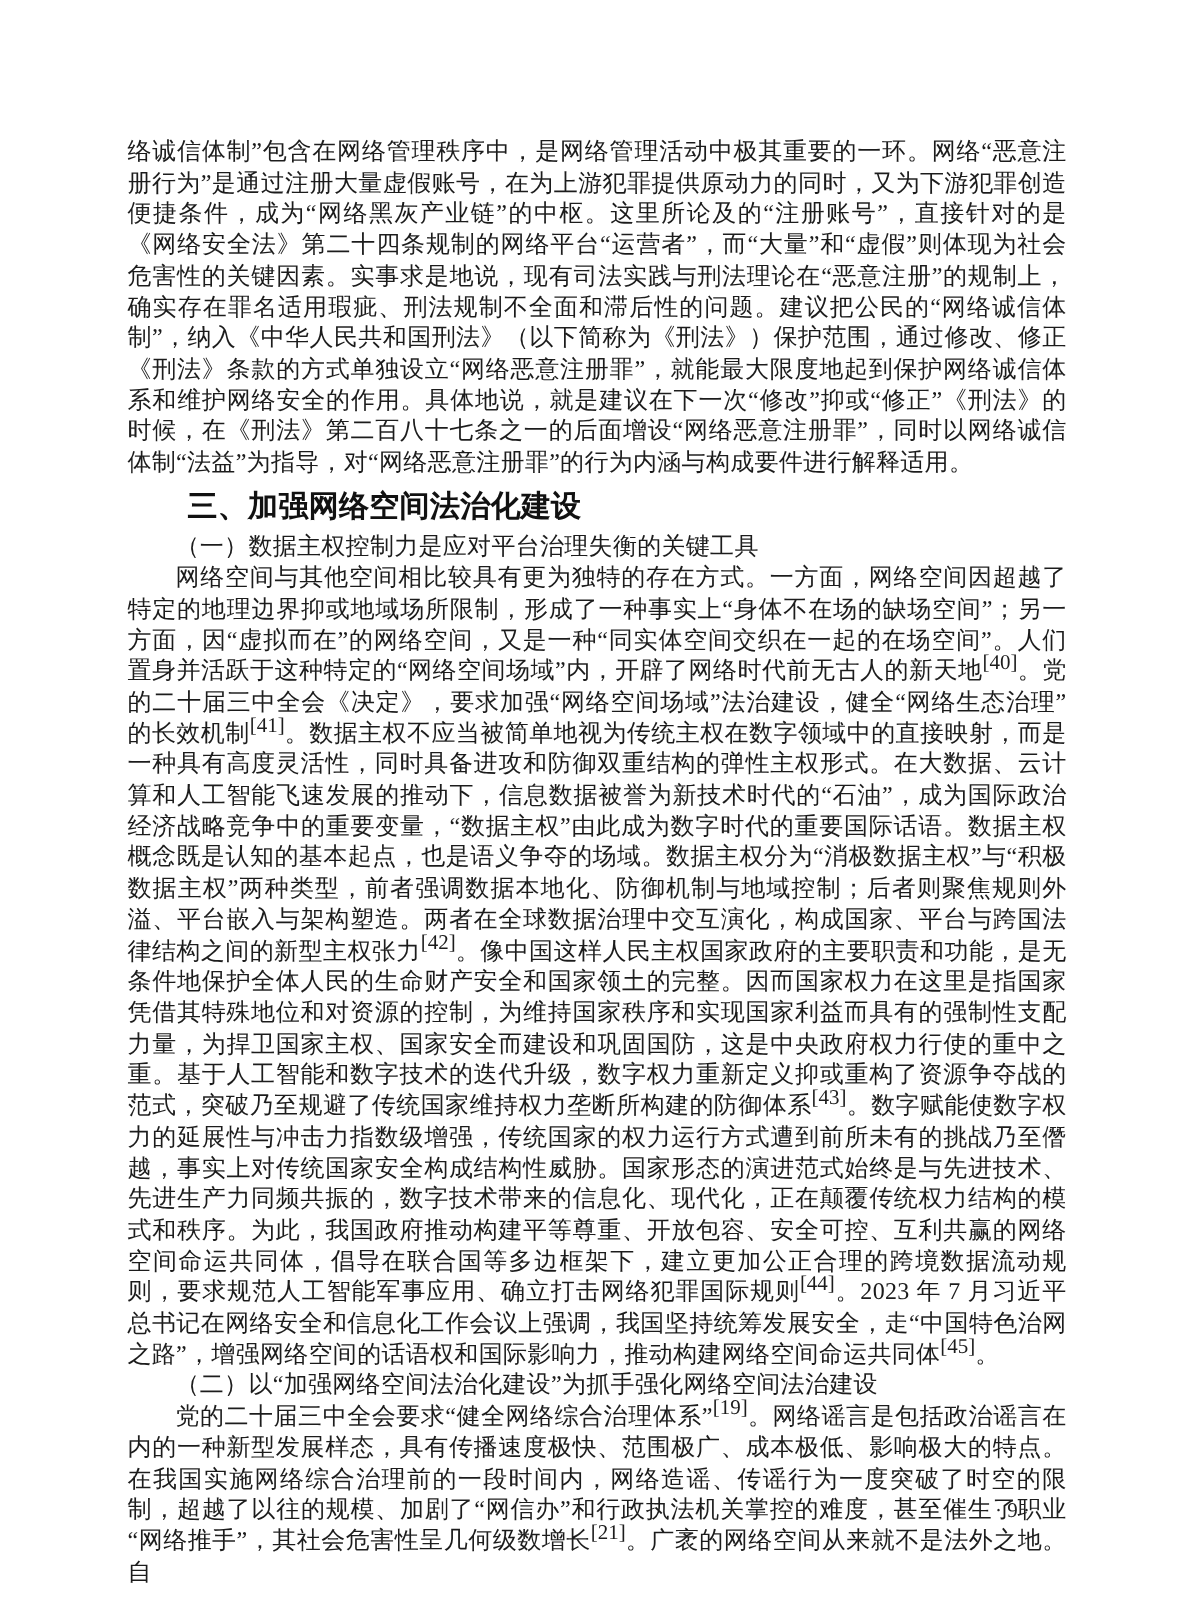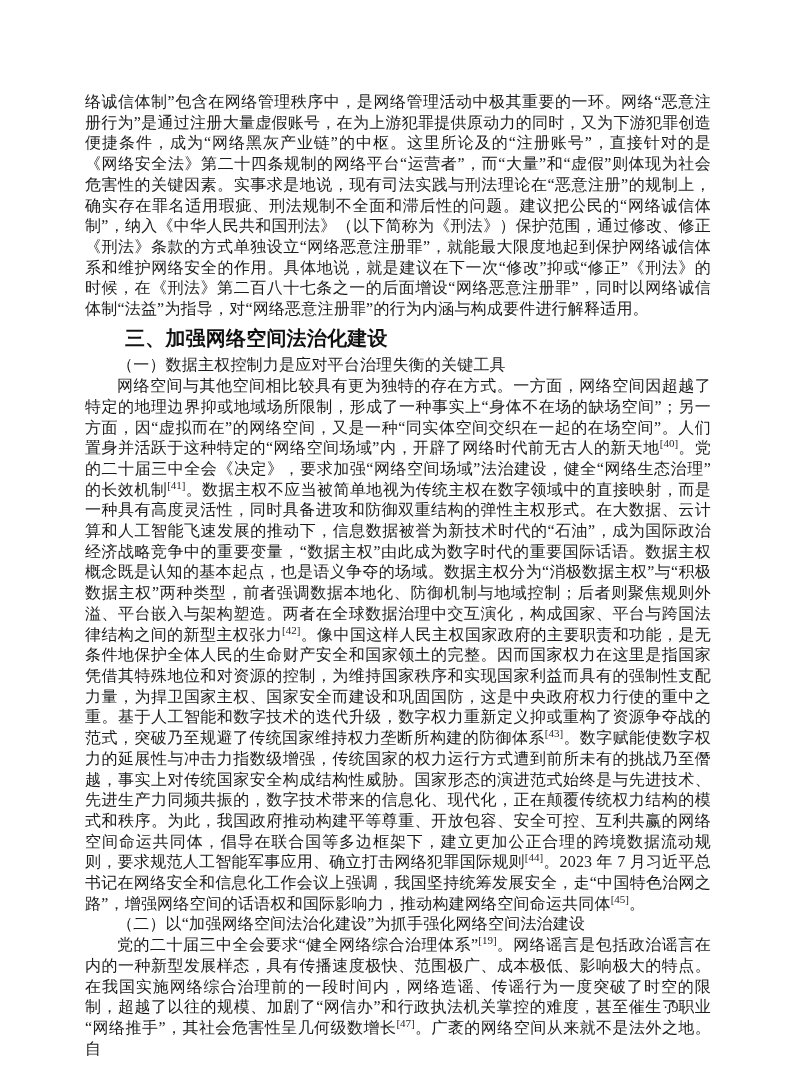--- a/index.html
+++ b/index.html
@@ -39,21 +39,21 @@
     font-size: 20px;
     font-weight: bold;
     font-family: "Liberation Sans", "DejaVu Sans", sans-serif;
     color: #111111;
   }
   .subheading {
     margin: 0;
     text-indent: 2em;
   }
   sup.fnref {
-    font-size: 11px;
+    font-size: 14px;
     line-height: 0;
     vertical-align: super;
     letter-spacing: 0;
   }
   .page-number {
     position: absolute;
     left: 630px;
     top: 1000px;
     width: 90px;
     text-align: center;
@@ -71,18 +71,18 @@
     <p class="para no-indent">络诚信体制”包含在网络管理秩序中，是网络管理活动中极其重要的一环。网络“恶意注册行为”是通过注册大量虚假账号，在为上游犯罪提供原动力的同时，又为下游犯罪创造便捷条件，成为“网络黑灰产业链”的中枢。这里所论及的“注册账号”，直接针对的是《网络安全法》第二十四条规制的网络平台“运营者”，而“大量”和“虚假”则体现为社会危害性的关键因素。实事求是地说，现有司法实践与刑法理论在“恶意注册”的规制上，确实存在罪名适用瑕疵、刑法规制不全面和滞后性的问题。建议把公民的“网络诚信体制”，纳入《中华人民共和国刑法》（以下简称为《刑法》）保护范围，通过修改、修正《刑法》条款的方式单独设立“网络恶意注册罪”，就能最大限度地起到保护网络诚信体系和维护网络安全的作用。具体地说，就是建议在下一次“修改”抑或“修正”《刑法》的时候，在《刑法》第二百八十七条之一的后面增设“网络恶意注册罪”，同时以网络诚信体制“法益”为指导，对“网络恶意注册罪”的行为内涵与构成要件进行解释适用。</p>
 
     <h3 class="section-heading">三、加强网络空间法治化建设</h3>
 
     <p class="subheading">（一）数据主权控制力是应对平台治理失衡的关键工具</p>
 
     <p class="para">网络空间与其他空间相比较具有更为独特的存在方式。一方面，网络空间因超越了特定的地理边界抑或地域场所限制，形成了一种事实上“身体不在场的缺场空间”；另一方面，因“虚拟而在”的网络空间，又是一种“同实体空间交织在一起的在场空间”。人们置身并活跃于这种特定的“网络空间场域”内，开辟了网络时代前无古人的新天地<sup class="fnref">[40]</sup>。党的二十届三中全会《决定》，要求加强“网络空间场域”法治建设，健全“网络生态治理”的长效机制<sup class="fnref">[41]</sup>。数据主权不应当被简单地视为传统主权在数字领域中的直接映射，而是一种具有高度灵活性，同时具备进攻和防御双重结构的弹性主权形式。在大数据、云计算和人工智能飞速发展的推动下，信息数据被誉为新技术时代的“石油”，成为国际政治经济战略竞争中的重要变量，“数据主权”由此成为数字时代的重要国际话语。数据主权概念既是认知的基本起点，也是语义争夺的场域。数据主权分为“消极数据主权”与“积极数据主权”两种类型，前者强调数据本地化、防御机制与地域控制；后者则聚焦规则外溢、平台嵌入与架构塑造。两者在全球数据治理中交互演化，构成国家、平台与跨国法律结构之间的新型主权张力<sup class="fnref">[42]</sup>。像中国这样人民主权国家政府的主要职责和功能，是无条件地保护全体人民的生命财产安全和国家领土的完整。因而国家权力在这里是指国家凭借其特殊地位和对资源的控制，为维持国家秩序和实现国家利益而具有的强制性支配力量，为捍卫国家主权、国家安全而建设和巩固国防，这是中央政府权力行使的重中之重。基于人工智能和数字技术的迭代升级，数字权力重新定义抑或重构了资源争夺战的范式，突破乃至规避了传统国家维持权力垄断所构建的防御体系<sup class="fnref">[43]</sup>。数字赋能使数字权力的延展性与冲击力指数级增强，传统国家的权力运行方式遭到前所未有的挑战乃至僭越，事实上对传统国家安全构成结构性威胁。国家形态的演进范式始终是与先进技术、先进生产力同频共振的，数字技术带来的信息化、现代化，正在颠覆传统权力结构的模式和秩序。为此，我国政府推动构建平等尊重、开放包容、安全可控、互利共赢的网络空间命运共同体，倡导在联合国等多边框架下，建立更加公正合理的跨境数据流动规则，要求规范人工智能军事应用、确立打击网络犯罪国际规则<sup class="fnref">[44]</sup>。2023 年 7 月习近平总书记在网络安全和信息化工作会议上强调，我国坚持统筹发展安全，走“中国特色治网之路”，增强网络空间的话语权和国际影响力，推动构建网络空间命运共同体<sup class="fnref">[45]</sup>。</p>
 
     <p class="subheading">（二）以“加强网络空间法治化建设”为抓手强化网络空间法治建设</p>
 
-    <p class="para">党的二十届三中全会要求“健全网络综合治理体系”<sup class="fnref">[19]</sup>。网络谣言是包括政治谣言在内的一种新型发展样态，具有传播速度极快、范围极广、成本极低、影响极大的特点。在我国实施网络综合治理前的一段时间内，网络造谣、传谣行为一度突破了时空的限制，超越了以往的规模、加剧了“网信办”和行政执法机关掌控的难度，甚至催生了职业“网络推手”，其社会危害性呈几何级数增长<sup class="fnref">[47]</sup>。广袤的网络空间从来就不是法外之地。自</p>
+    <p class="para">党的二十届三中全会要求“健全网络综合治理体系”<sup class="fnref">[19]</sup>。网络谣言是包括政治谣言在内的一种新型发展样态，具有传播速度极快、范围极广、成本极低、影响极大的特点。在我国实施网络综合治理前的一段时间内，网络造谣、传谣行为一度突破了时空的限制，超越了以往的规模、加剧了“网信办”和行政执法机关掌控的难度，甚至催生了职业“网络推手”，其社会危害性呈几何级数增长<sup class="fnref">[21]</sup>。广袤的网络空间从来就不是法外之地。自</p>
 
   </div>
 
   <div class="page-number">· 9 ·</div>
 </div>
 
 </body></html>

